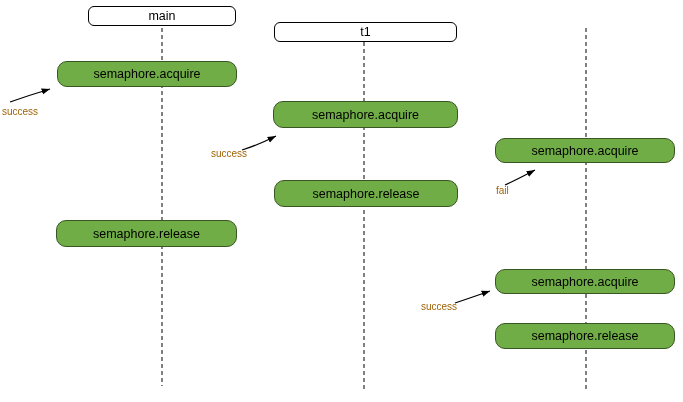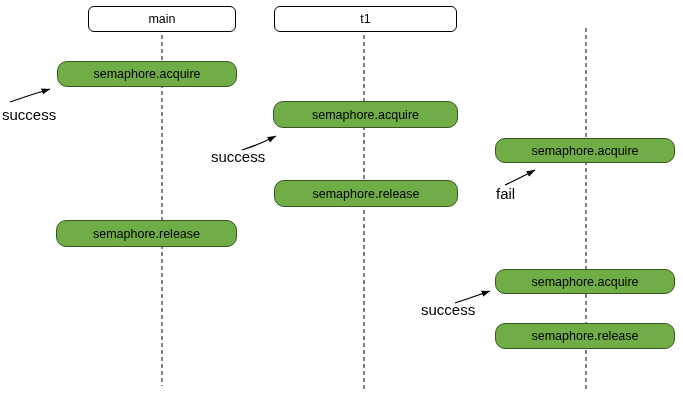--- a/index.html
+++ b/index.html
@@ -16,21 +16,21 @@
     overflow: hidden;
   }
   #overlay {
     position: absolute;
     left: 0;
     top: 0;
     pointer-events: none;
   }
   .lane-header {
     position: absolute;
-    height: 26px;
+    height: 20px;
     background: var(--header-fill, #ffffff);
     border: 1px solid var(--line, #000000);
     border-radius: 6px;
     display: flex;
     align-items: center;
     justify-content: center;
     font-size: 12.5px;
     color: #000000;
     box-sizing: border-box;
   }
@@ -41,23 +41,23 @@
     border-radius: 10px;
     display: flex;
     align-items: center;
     justify-content: center;
     font-size: 12.5px;
     color: #000000;
     box-sizing: border-box;
   }
   .note {
     position: absolute;
-    font-size: 15px;
+    font-size: 10px;
     line-height: 1;
-    color: #000000;
+    color: #a16207;
     white-space: nowrap;
   }
 </style>
 </head>
 <body>
 
 <div id="canvas">
 
   <svg id="overlay" width="683" height="402" viewBox="0 0 683 402">
     <defs>
@@ -70,21 +70,21 @@
     <line x1="364" y1="28" x2="364" y2="389" stroke="#000000" stroke-width="1" stroke-dasharray="4 3"></line>
     <line x1="586" y1="28" x2="586" y2="391" stroke="#000000" stroke-width="1" stroke-dasharray="4 3"></line>
 
     <path d="M 10 102 Q 30 95 50 89" fill="none" stroke="#000000" stroke-width="1.2" marker-end="url(#ah)"></path>
     <path d="M 242 150 Q 258 145 276 136" fill="none" stroke="#000000" stroke-width="1.2" marker-end="url(#ah)"></path>
     <path d="M 505 185 Q 518 179 535 170" fill="none" stroke="#000000" stroke-width="1.2" marker-end="url(#ah)"></path>
     <path d="M 455 303 Q 470 298 490 291" fill="none" stroke="#000000" stroke-width="1.2" marker-end="url(#ah)"></path>
   </svg>
 
   <div class="lane-header" style="left:88px; top:6px; width:148px;">main</div>
-  <div class="lane-header" style="left:274px; top:6px; width:183px;">t1</div>
+  <div class="lane-header" style="left:274px; top:22px; width:183px;">t1</div>
 
   <div class="act-box" style="left:57px; top:61px; width:180px; height:26px;">semaphore.acquire</div>
   <div class="act-box" style="left:273px; top:101px; width:185px; height:27px;">semaphore.acquire</div>
   <div class="act-box" style="left:495px; top:138px; width:180px; height:25px;">semaphore.acquire</div>
   <div class="act-box" style="left:274px; top:180px; width:184px; height:27px;">semaphore.release</div>
   <div class="act-box" style="left:56px; top:220px; width:181px; height:27px;">semaphore.release</div>
   <div class="act-box" style="left:495px; top:269px; width:180px; height:25px;">semaphore.acquire</div>
   <div class="act-box" style="left:495px; top:323px; width:180px; height:26px;">semaphore.release</div>
 
   <div class="note" style="left:2px; top:107px;">success</div>

